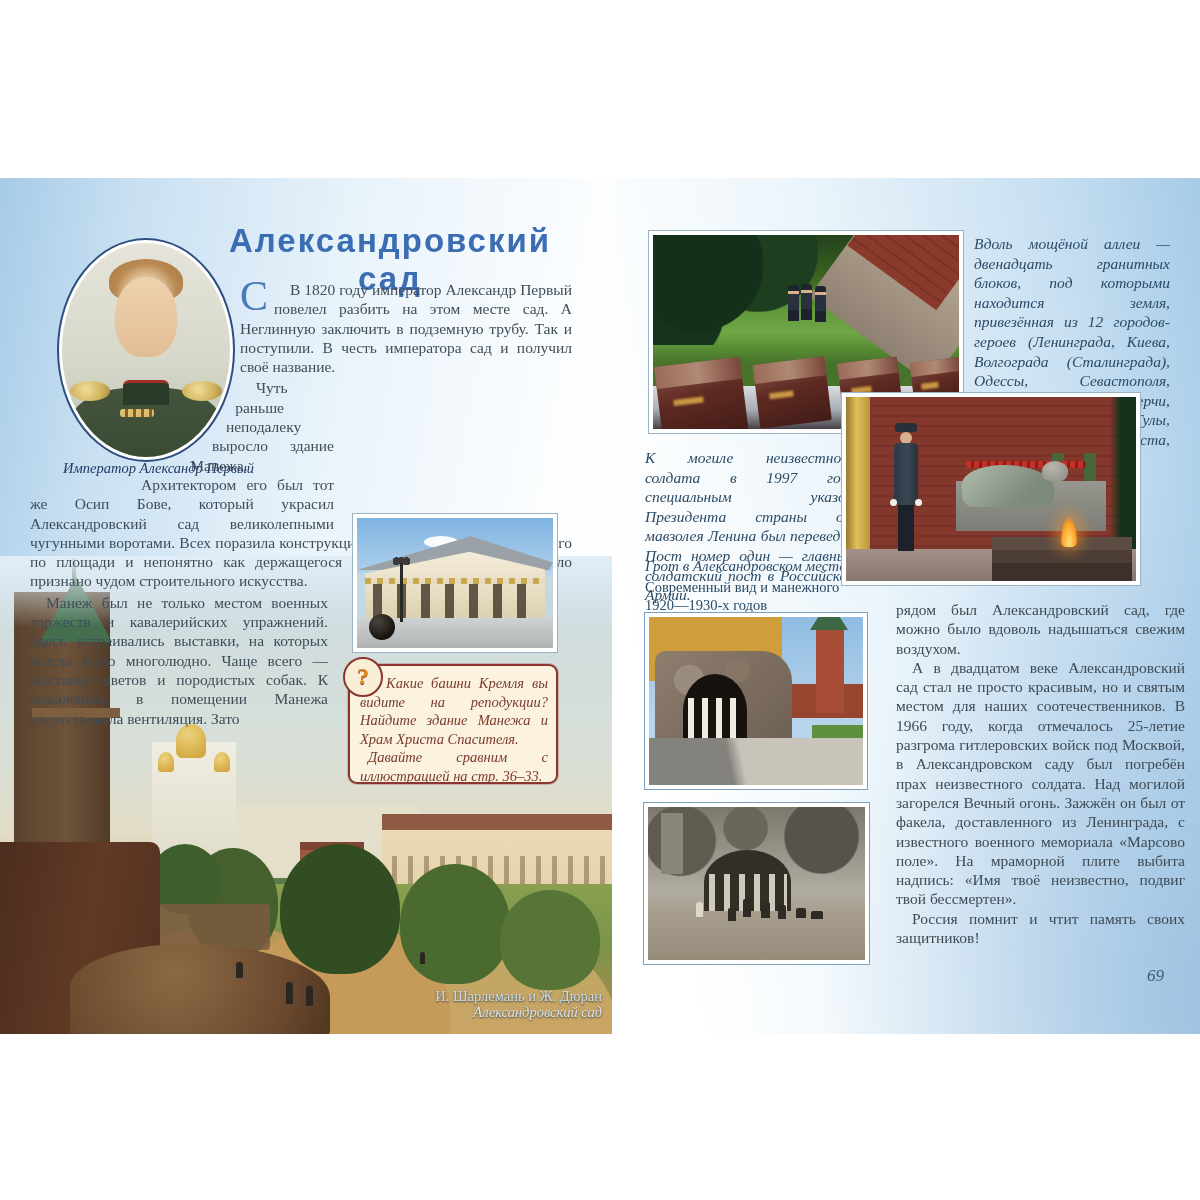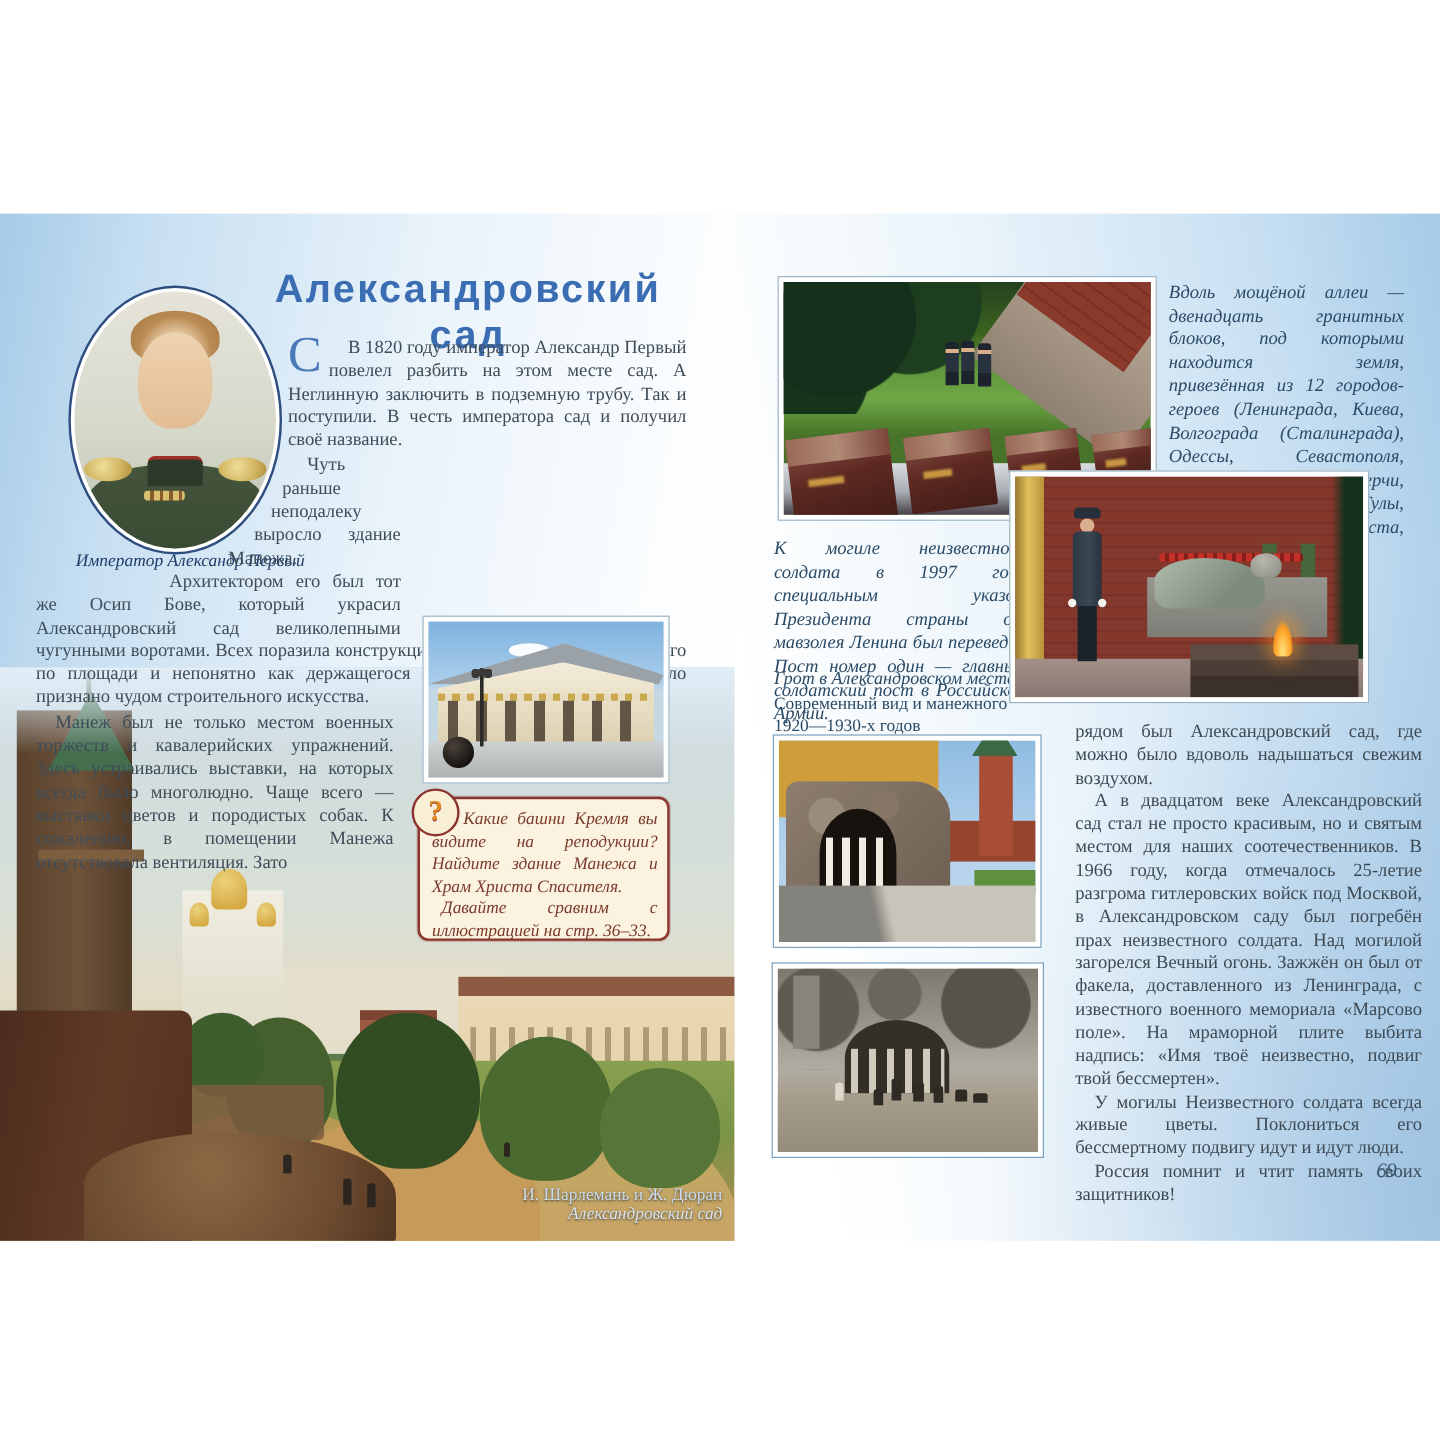--- a/index.html
+++ b/index.html
@@ -427,19 +427,18 @@
         <div class="bw-person" style="left:37%;top:66%;width:8px;height:13px;"></div>
         <div class="bw-person" style="left:68%;top:66%;width:10px;height:10px;"></div>
         <div class="bw-person" style="left:75%;top:68%;width:12px;height:8px;"></div>
         <div class="bw-child" style="left:22%;top:62%;"></div>
       </div>
     </div>
 
     <div class="abs rp-flow">
       <p class="first">рядом был Александровский сад, где можно было вдоволь надышаться свежим воздухом.</p>
       <p>А в двадцатом веке Александровский сад стал не просто красивым, но и святым местом для наших соотечественников. В 1966 году, когда отмечалось 25-летие разгрома гитлеровских войск под Москвой, в Александровском саду был погребён прах неизвестного солдата. Над могилой загорелся Вечный огонь. Зажжён он был от факела, доставленного из Ленинграда, с известного военного мемориала «Марсово поле». На мраморной плите выбита надпись: «Имя твоё неизвестно, подвиг твой бессмертен».</p>
-      <p>У могилы Неизвестного солдата всегда живые цветы. Поклониться его бессмертному подвигу идут и идут люди.</p>
       <p>Россия помнит и чтит память своих защитников!</p>
     </div>
 
     <div class="abs page-num">69</div>
   </div>
 </div>
 
 </body></html>

